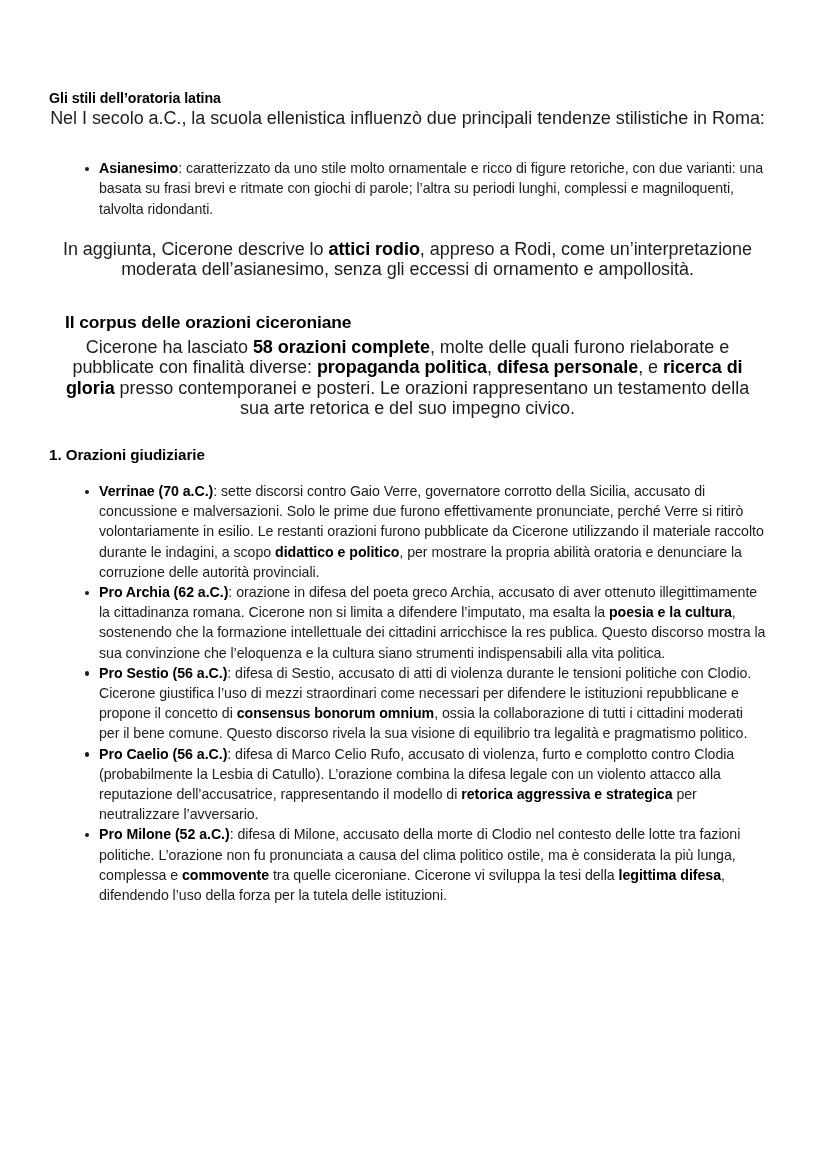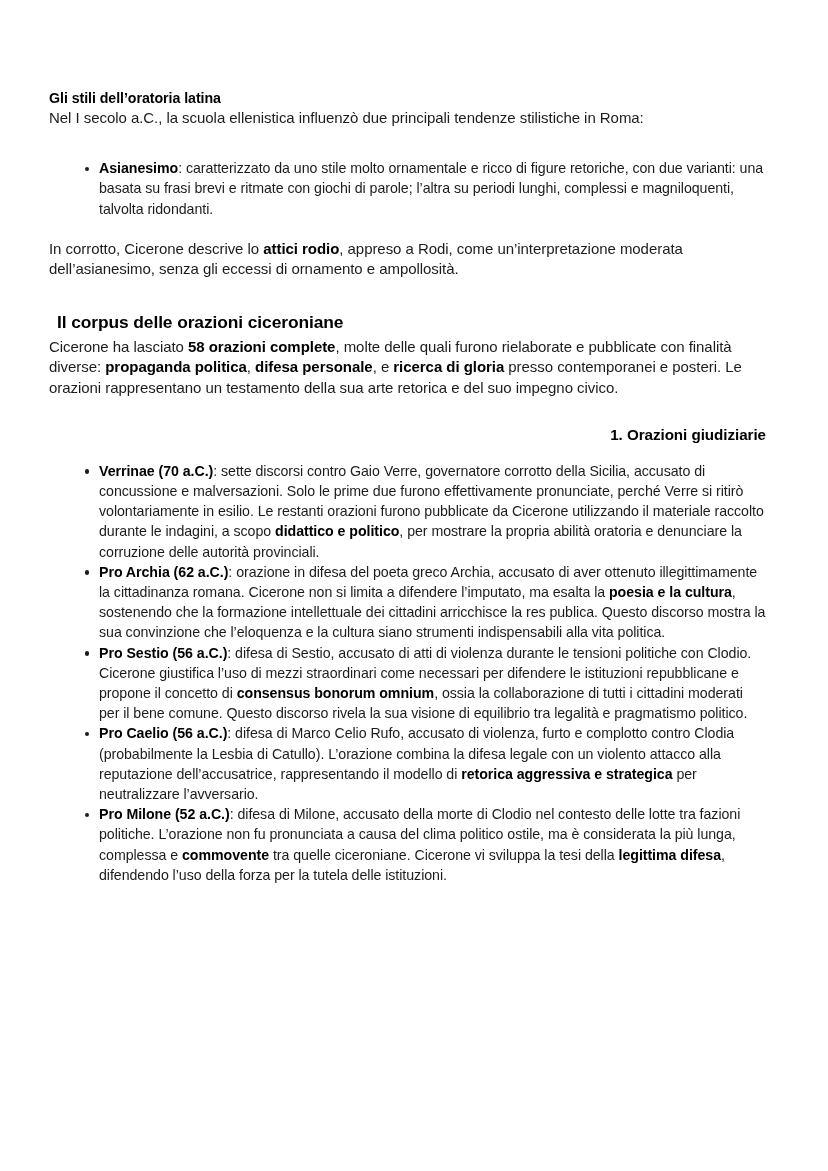--- a/index.html
+++ b/index.html
@@ -35,42 +35,41 @@
     line-height: 20px;
     margin: 0 0 0 0;
     color: #000000;
     letter-spacing: -0.05px;
   }
 
   .h-major {
     font-size: 17.4px;
     font-weight: bold;
     line-height: 24px;
-    margin: 0 0 3px 8px;
+    margin: 0 0 3px 16px;
     color: #000000;
     letter-spacing: -0.1px;
   }
 
   .h-minor {
     font-size: 15.2px;
     font-weight: bold;
     line-height: 21px;
     margin: 0 0 2px 0;
     color: #000000;
     letter-spacing: -0.05px;
-    text-align: right;
   }
 
   
   .para {
-    font-size: 15px;
+    font-size: 18px;
     line-height: 20.2px;
     margin: 0;
     color: #1c1c1c;
-    text-align: left;
+    text-align: center;
     letter-spacing: -0.05px;
   }
 
   .para b, .li-text b, .h-inline b {
     font-weight: bold;
     color: #000000;
   }
 
   
   .gap-sm { height: 14px; }
@@ -125,21 +124,21 @@
 
       <ul class="list first-list">
         <li class="li tight">
           <span class="dot"></span>
           <span class="li-text"><b>Asianesimo</b><span>: caratterizzato da uno stile molto ornamentale e ricco di figure retoriche, con due varianti: una basata su frasi brevi e ritmate con giochi di parole; l’altra su periodi lunghi, complessi e magniloquenti, talvolta ridondanti.</span></span>
         </li>
       </ul>
 
       <div class="gap-md"></div>
 
-      <p class="para"><span>In corrotto, Cicerone descrive lo </span><b>attici rodio</b><span>, appreso a Rodi, come un’interpretazione moderata dell’asianesimo, senza gli eccessi di ornamento e ampollosità.</span></p>
+      <p class="para"><span>In aggiunta, Cicerone descrive lo </span><b>attici rodio</b><span>, appreso a Rodi, come un’interpretazione moderata dell’asianesimo, senza gli eccessi di ornamento e ampollosità.</span></p>
     </div>
 
     <div class="gap-xl"></div>
 
     <div>
 
       <h2 class="h-major">Il corpus delle orazioni ciceroniane</h2>
 
       <p class="para"><span>Cicerone ha lasciato </span><b>58 orazioni complete</b><span>, molte delle quali furono rielaborate e pubblicate con finalità diverse: </span><b>propaganda politica</b><span>, </span><b>difesa personale</b><span>, e </span><b>ricerca di gloria</b><span> presso contemporanei e posteri. Le orazioni rappresentano un testamento della sua arte retorica e del suo impegno civico.</span></p>
     </div>

